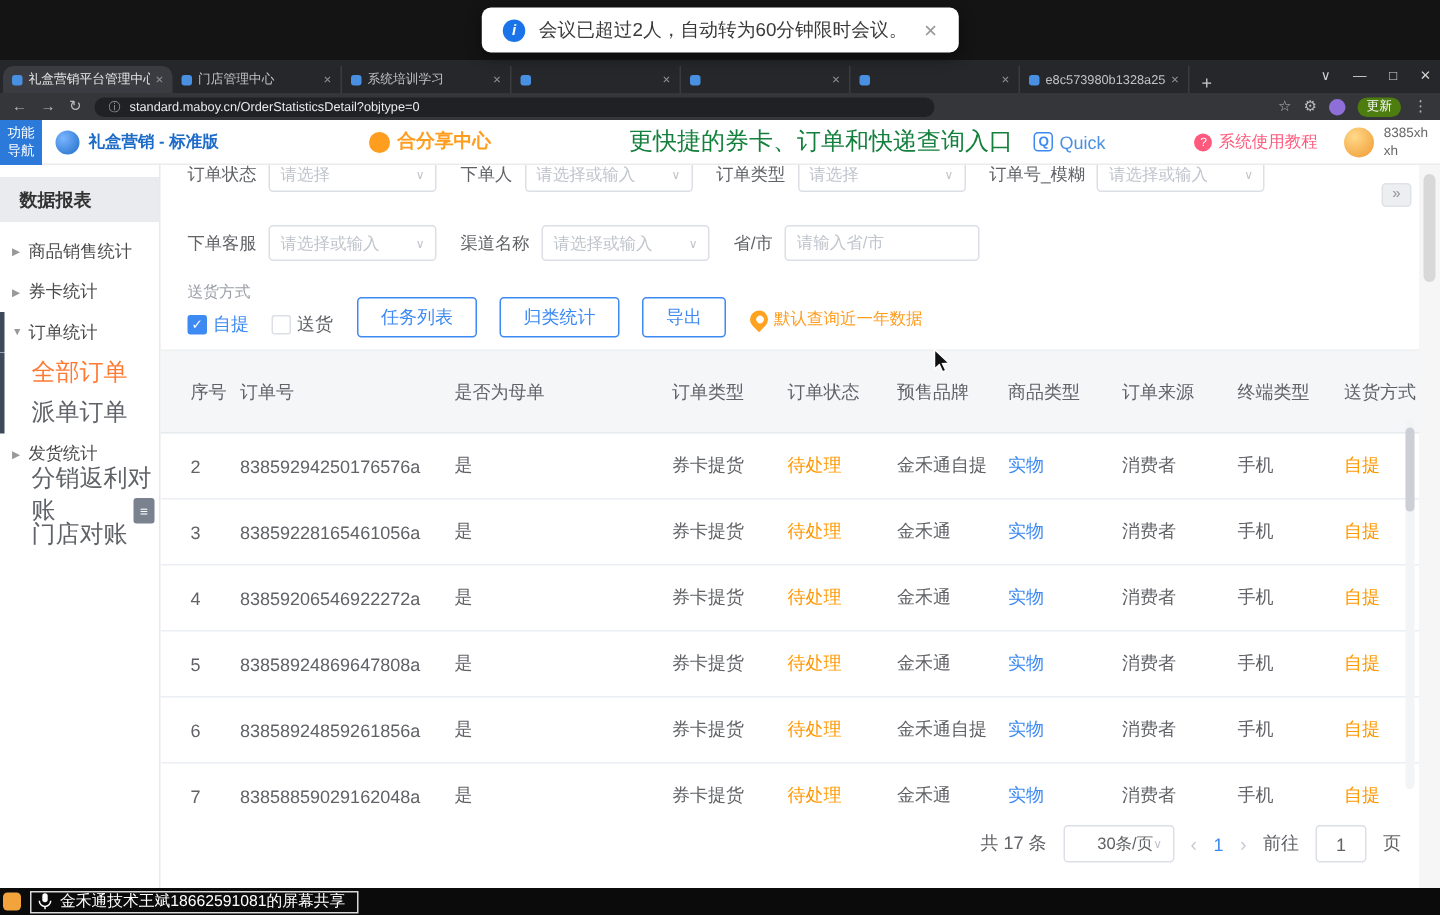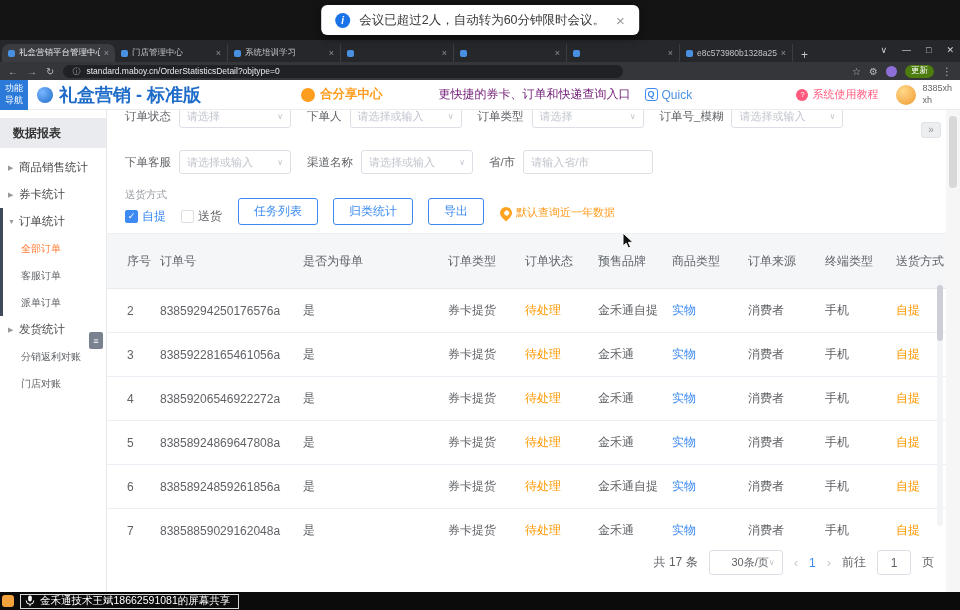--- a/index.html
+++ b/index.html
@@ -38,44 +38,44 @@
   .addr-right{margin-left:auto;display:flex;align-items:center;gap:8px;}
   .mini-avatar{width:11px;height:11px;border-radius:50%;background:#8e6fd8;cursor:pointer;}
   .update-pill{height:13px;background:#4d7c0f;color:#fff;font-size:8.5px;border-radius:7px;display:flex;align-items:center;padding:0 6px;cursor:pointer;}
 
   
   .app-header{position:absolute;top:80px;left:0;right:0;height:30px;background:#fff;border-bottom:1px solid #ebebeb;
               display:flex;align-items:center;z-index:5;}
   .nav-strip{width:28px;height:30px;background:#2b7ad9;color:#fff;display:flex;align-items:center;justify-content:center;flex:none;cursor:pointer;}
   .nav-strip span{display:block;width:20px;font-size:9px;line-height:1.25;text-align:center;word-break:break-all;}
   .logo{width:16px;height:16px;border-radius:50%;background:radial-gradient(circle at 32% 32%,#7ab5ff,#1e6cc8);margin:0 6px 0 9px;flex:none;}
-  .brand{color:#1e6cc8;font-size:18px;font-weight:bold;white-space:nowrap;}
+  .brand{color:#1e6cc8;font-size:11px;font-weight:bold;white-space:nowrap;}
   .share-center{display:flex;align-items:center;gap:5px;margin-left:100px;cursor:pointer;}
   .share-ic{width:14px;height:14px;border-radius:50%;background:#ff9d1f;flex:none;}
   .share-label{color:#ff9d1f;font-size:12.5px;font-weight:bold;white-space:nowrap;}
-  .quick-entry{color:#701a75;font-size:12px;margin-left:56px;white-space:nowrap;cursor:pointer;}
+  .quick-entry{color:#15803d;font-size:16px;margin-left:92px;white-space:nowrap;cursor:pointer;}
   .quick{display:flex;align-items:center;gap:4px;margin-left:14px;cursor:pointer;}
   .q-badge{color:#3d8af2;border:1.5px solid #3d8af2;border-radius:3px;font-size:9px;font-weight:bold;padding:0 2px;line-height:11px;}
   .quick-label{color:#4a90e2;font-size:12px;}
   .header-right{margin-left:auto;display:flex;align-items:center;padding-right:8px;}
   .tutorial{display:flex;align-items:center;gap:4px;cursor:pointer;}
   .tutorial-ic{width:12px;height:12px;border-radius:50%;background:#ff5a7e;color:#fff;font-size:8px;display:flex;align-items:center;justify-content:center;}
   .tutorial-label{color:#ff5a7e;font-size:11px;white-space:nowrap;}
   .user-avatar{width:20px;height:20px;border-radius:50%;background:radial-gradient(circle at 35% 30%,#ffd98a,#f0992f);margin:0 6px 0 18px;cursor:pointer;}
   .user-name{font-size:9px;color:#666;line-height:1.25;}
 
   
   .sidebar{position:absolute;top:110px;left:0;bottom:18px;width:107px;background:#fff;border-right:1px solid #e9e9e9;z-index:4;}
   .side-section{margin-top:8px;height:30px;background:#e9ebef;display:flex;align-items:center;padding-left:13px;
                 font-size:12px;font-weight:bold;color:#333;}
   .side-menu{padding-top:6px;}
   .side-item{height:27px;display:flex;align-items:center;font-size:11.5px;color:#4a4a4a;cursor:pointer;}
   .side-item .arrow{width:9px;margin-left:8px;font-size:7px;color:#999;flex:none;}
   .side-item.group .side-label{margin-left:2px;white-space:nowrap;}
-  .side-item.sub,.side-item.plain{padding-left:21px;color:#5f6266;font-size:10px;align-items:center;}
+  .side-item.sub,.side-item.plain{padding-left:21px;color:#5f6266;font-size:16px;align-items:center;}
   .side-item.expanded,.side-item.sub{box-shadow:inset 3px 0 0 #3e4a59;}
   .side-item.sub.active{color:#ff7b35;}
   .side-handle{position:absolute;right:3px;top:222px;width:14px;height:17px;background:#79828e;color:#fff;border-radius:2px;
                font-size:9px;display:flex;align-items:center;justify-content:center;cursor:pointer;}
 
   
   .content{position:absolute;left:107px;top:110px;right:0;bottom:18px;background:#f0f2f5;}
   .panel{position:absolute;left:0;top:0;width:839px;bottom:0;background:#fff;overflow:hidden;}
   .page-scroll{position:absolute;right:0;top:0;width:14px;bottom:0;background:#f6f6f6;}
   .page-thumb{position:absolute;top:6px;left:3px;width:8px;height:72px;background:#d8d8d8;border-radius:4px;cursor:grab;}
@@ -257,23 +257,20 @@
         <span class="side-label">券卡统计</span>
       </div>
       <div class="side-item group expanded">
         <span class="arrow">▼</span>
         <span class="side-label">订单统计</span>
       </div>
       <div class="side-item sub active">
         <span class="side-label">全部订单</span>
       </div>
       <div class="side-item sub">
-        <span class="side-label">客服订单</span>
-      </div>
-      <div class="side-item sub">
         <span class="side-label">派单订单</span>
       </div>
       <div class="side-item group">
         <span class="arrow">▶</span>
         <span class="side-label">发货统计</span>
       </div>
       <div class="side-item plain">
         <span class="side-label">分销返利对账</span>
       </div>
       <div class="side-item plain">

